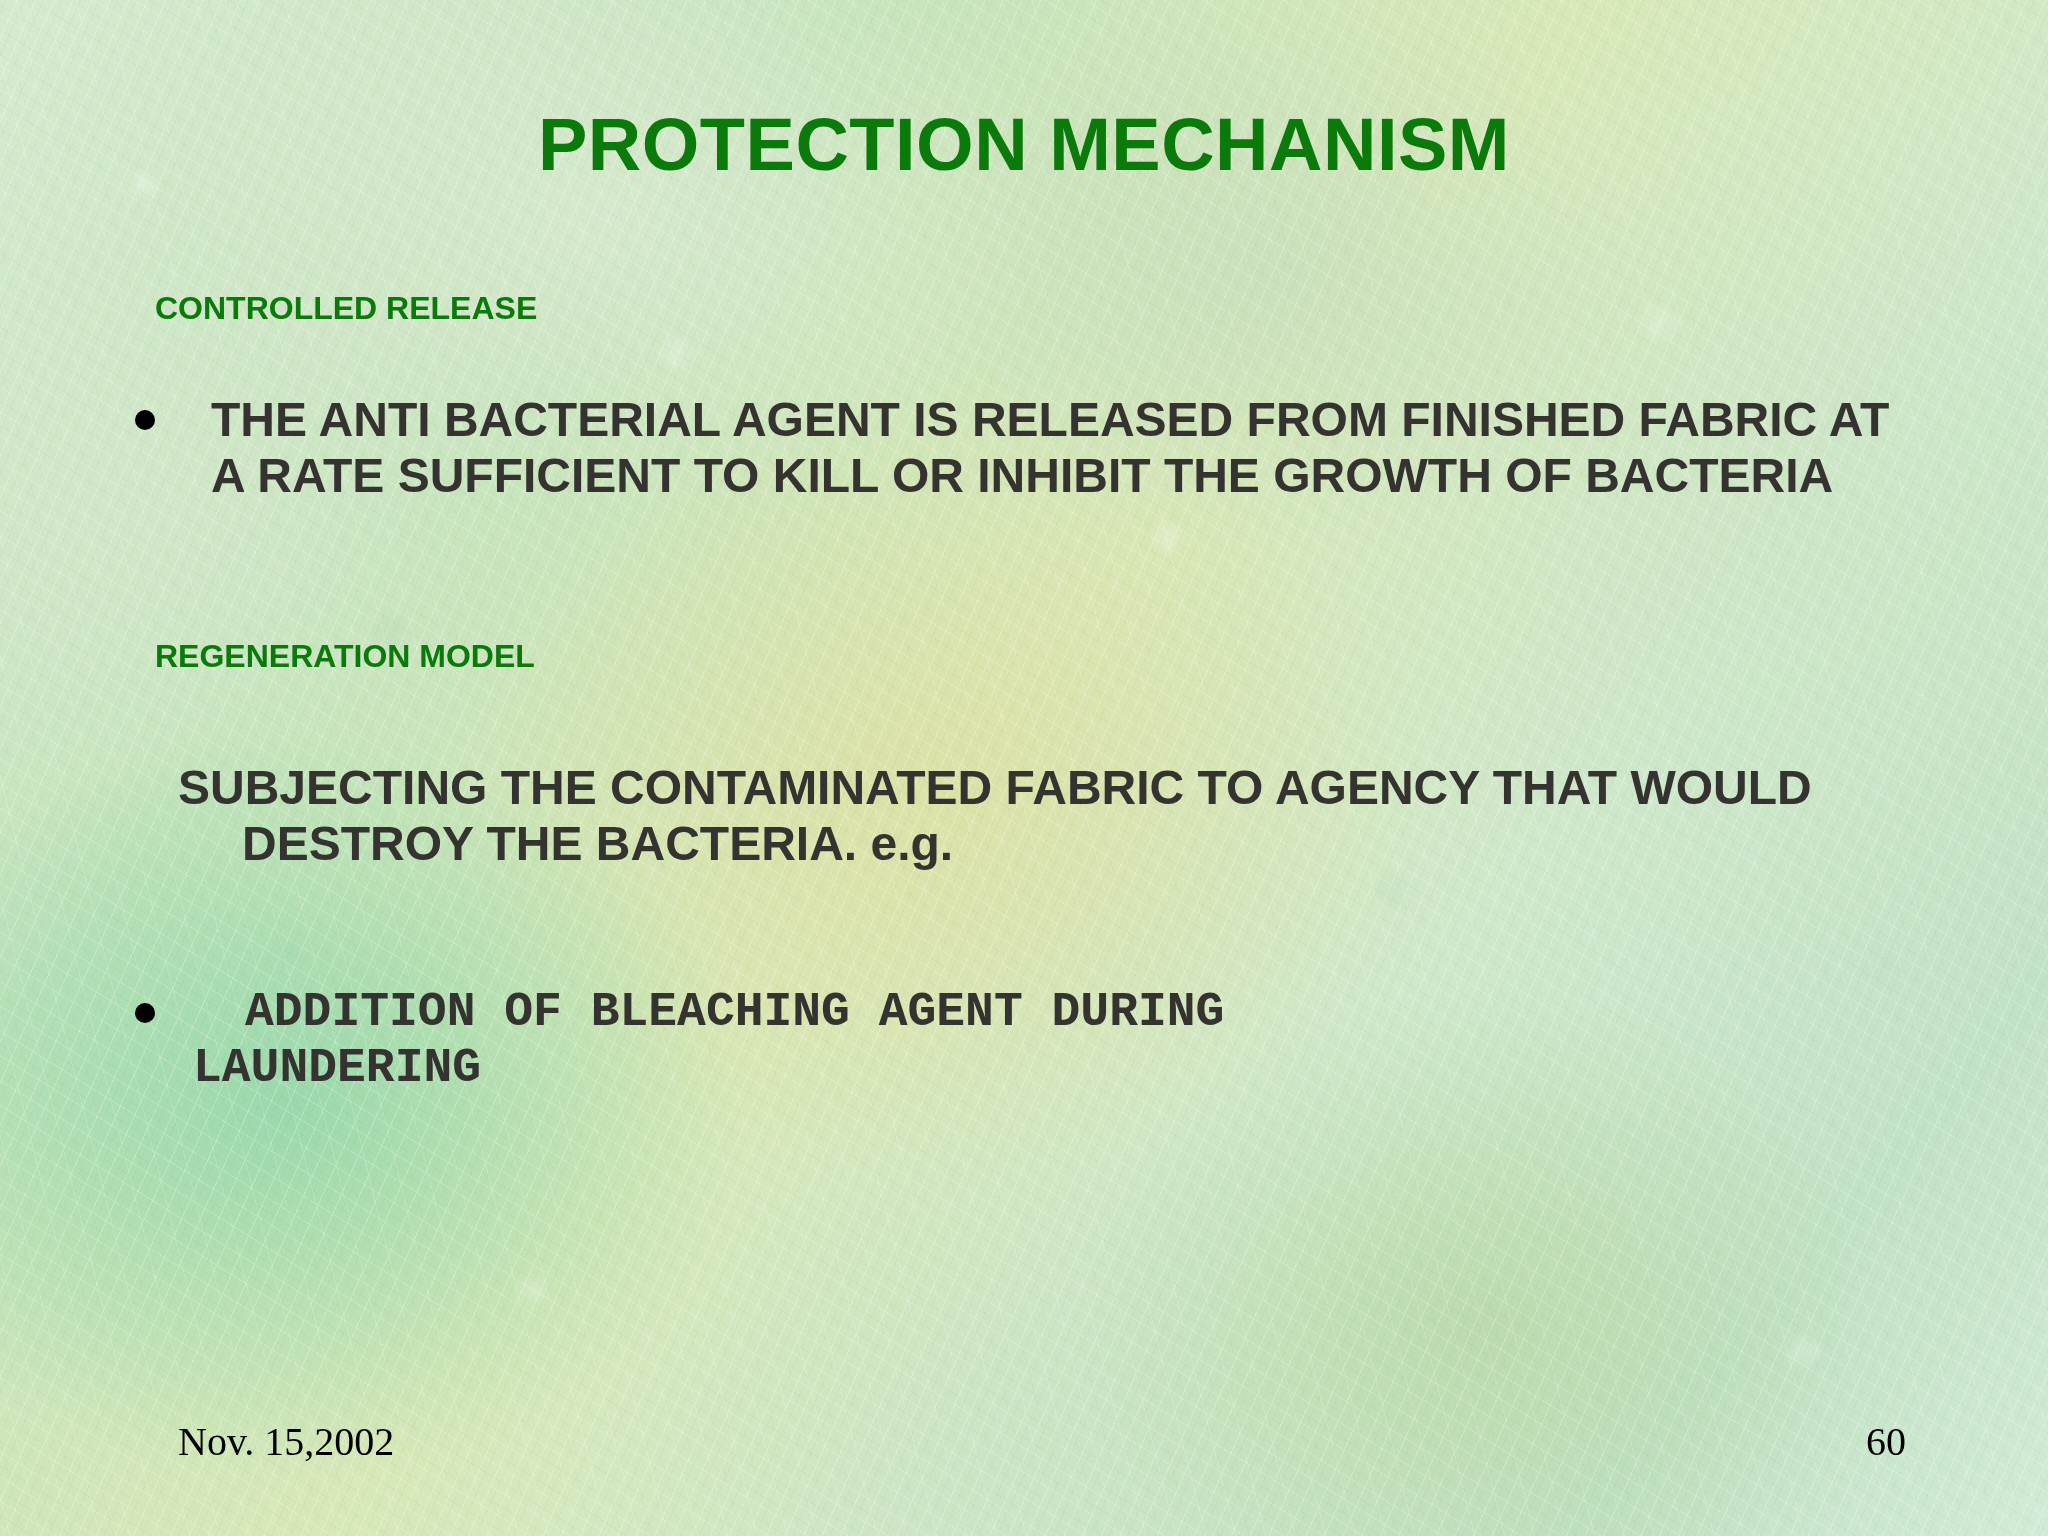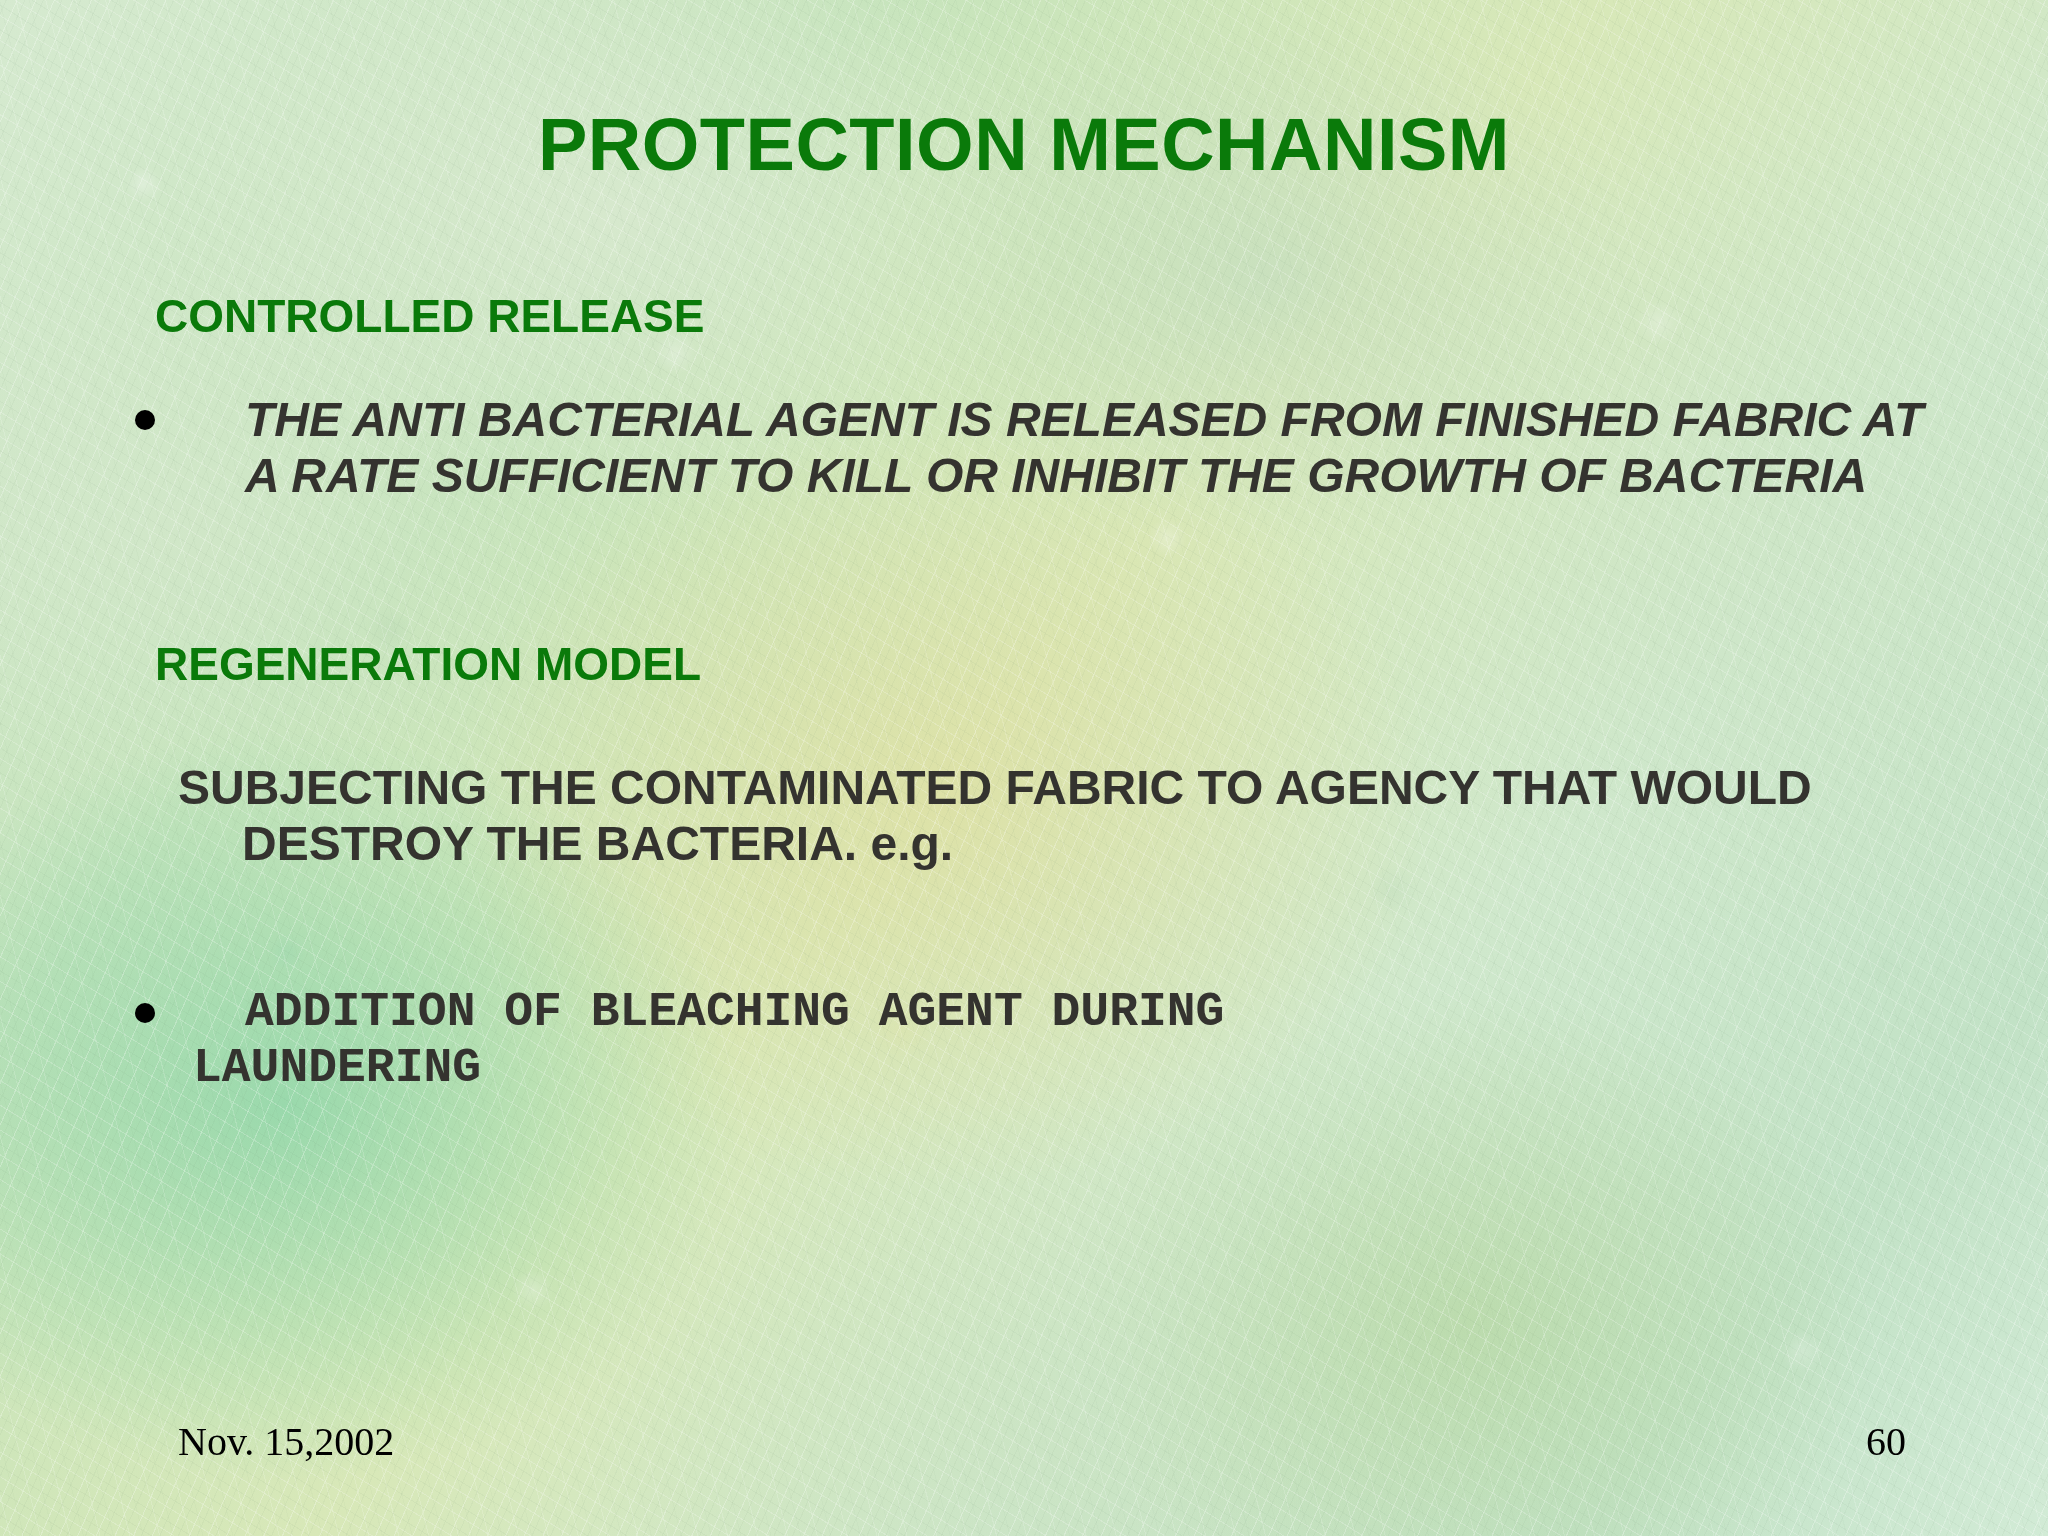--- a/index.html
+++ b/index.html
@@ -82,21 +82,21 @@
     letter-spacing: 0.5px;
     color: #0a7a0a;
     line-height: 1.0;
     white-space: nowrap;
   }
 
   
   .section-heading {
     position: absolute;
     left: 155px;
-    font-size: 46px;
+    font-size: 32px;
     font-weight: bold;
     color: #0a7a0a;
     line-height: 1.05;
     white-space: nowrap;
   }
   #heading-controlled { top: 292px; }
   #heading-regeneration { top: 640px; }
 
   .bullet-block {
     position: absolute;
@@ -118,21 +118,21 @@
     display: block;
     margin-left: 110px;
   }
 
   
   #bullet-anti {
     top: 392px;
     left: 135px;
     width: 1790px;
   }
-  #bullet-anti .btext { margin-left: 110px; font-style: italic; }
+  #bullet-anti .btext { margin-left: 76px; }
 
   
   #para-subjecting {
     position: absolute;
     top: 760px;
     left: 178px;
     width: 1760px;
     color: #34332f;
     font-size: 48px;
     font-weight: bold;

